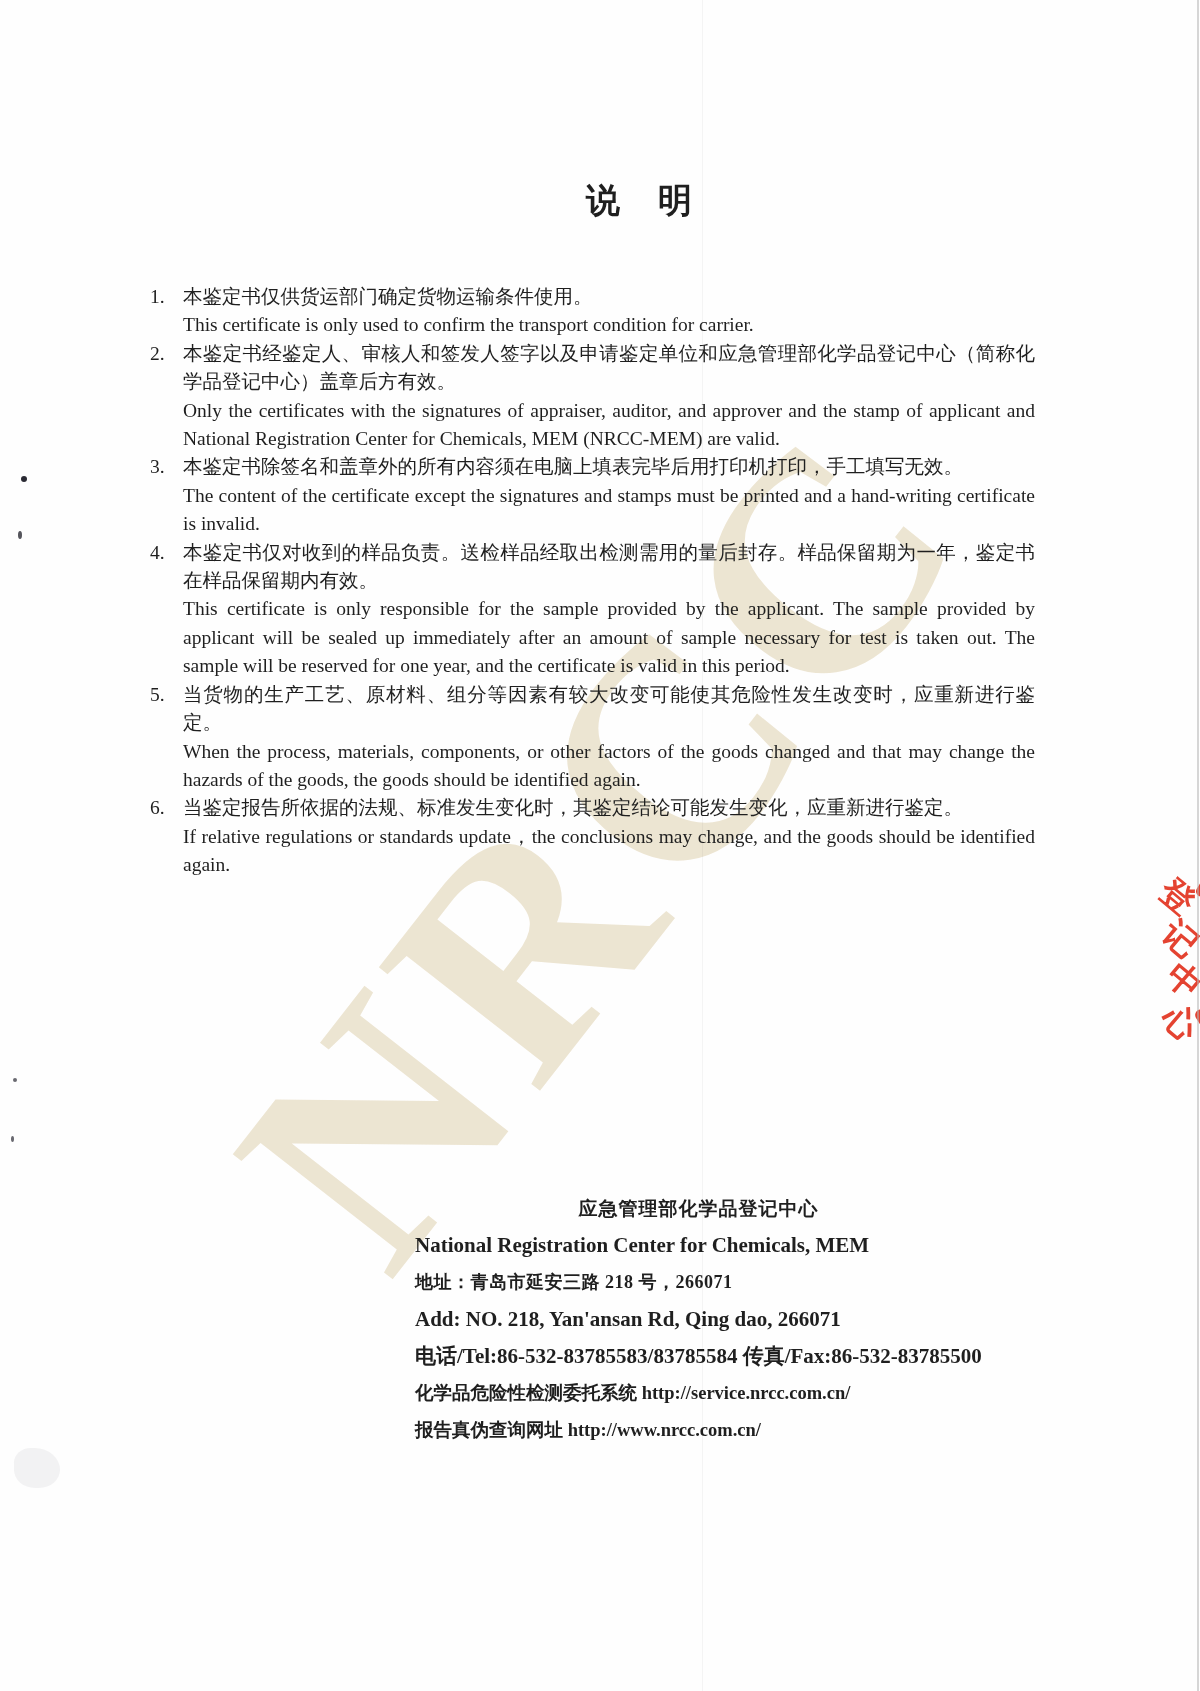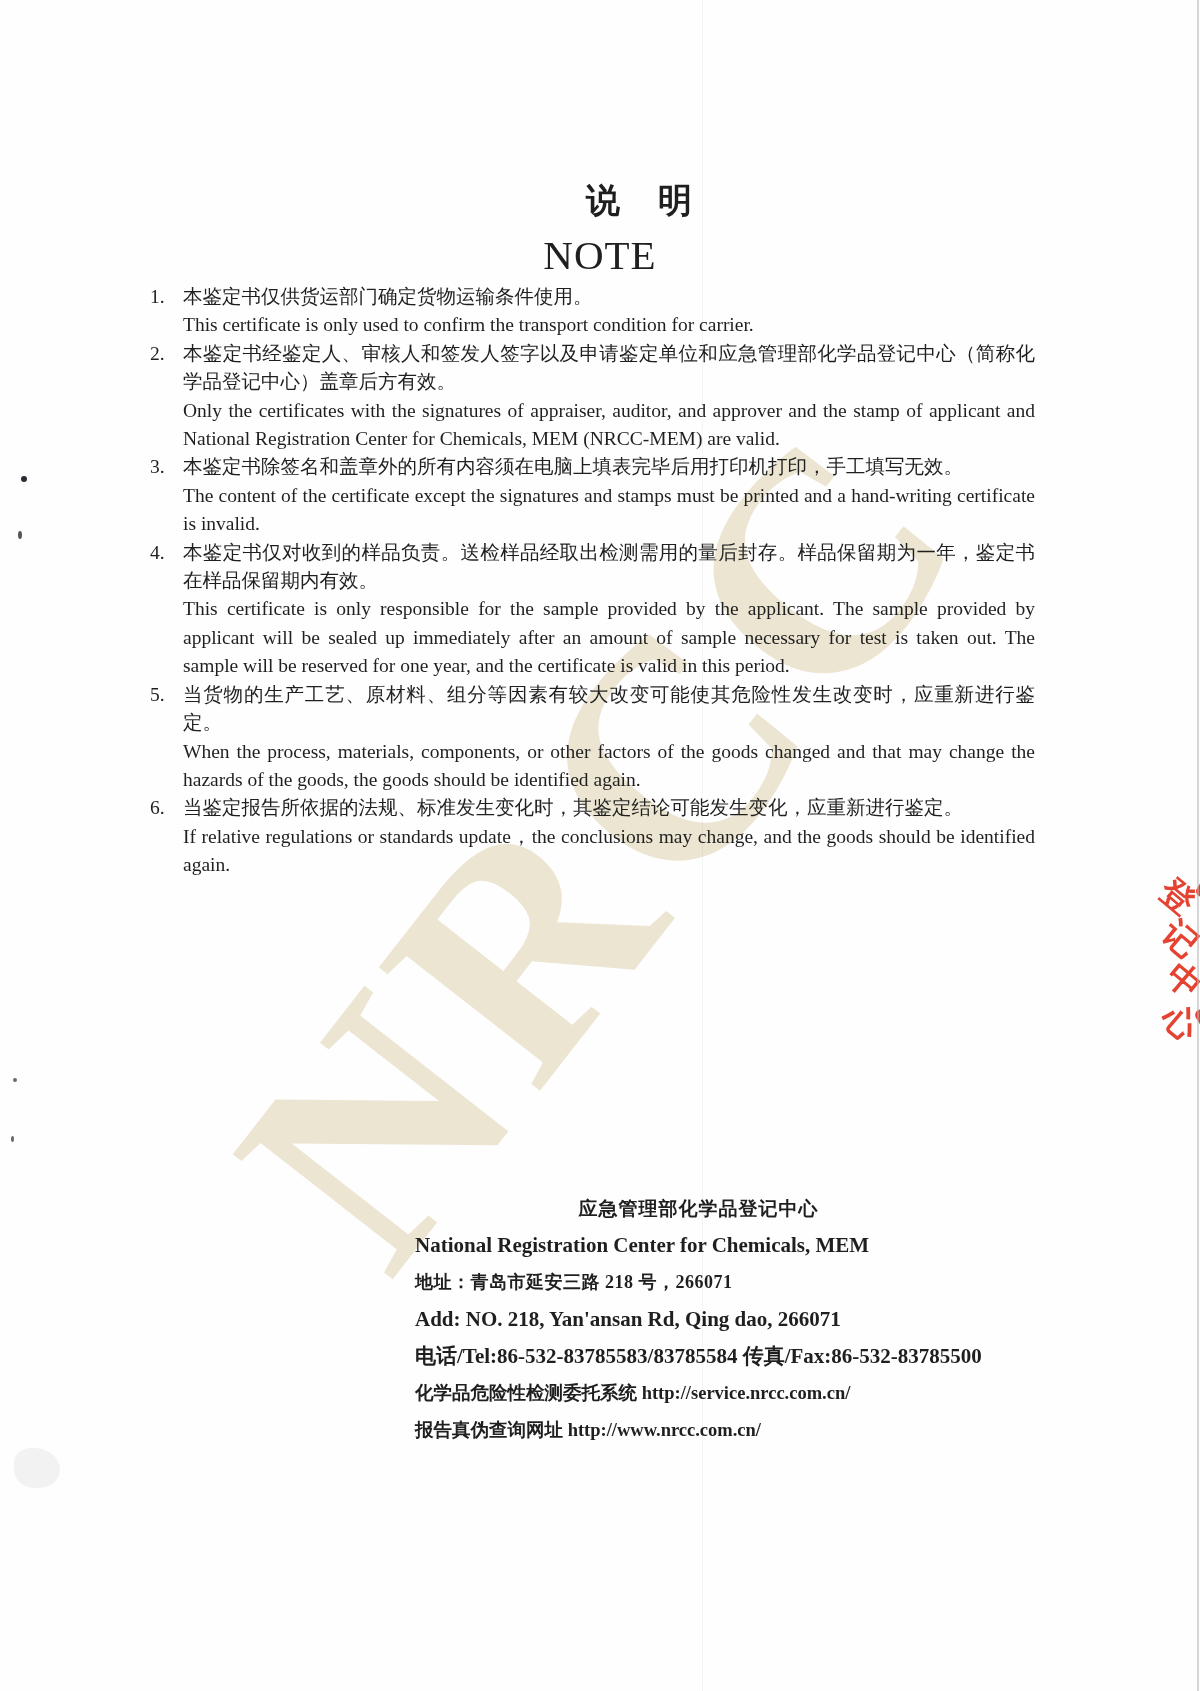--- a/index.html
+++ b/index.html
@@ -73,21 +73,20 @@
     background:#b5b5b5; opacity:.55; z-index:4; }
 </style>
 </head>
 <body>
 
 <div class="page">
 
   <div class="watermark">NRCC</div>
 
   <div class="title-zh">说　明</div>
-  <div class="title-en">NOTE</div>
 
   <ol class="notes">
     <li class="note-item">
       <span class="note-num">1.</span>
       <p class="note-zh">本鉴定书仅供货运部门确定货物运输条件使用。</p>
       <p class="note-en">This certificate is only used to confirm the transport condition for carrier.</p>
     </li>
     <li class="note-item">
       <span class="note-num">2.</span>
       <p class="note-zh">本鉴定书经鉴定人、审核人和签发人签字以及申请鉴定单位和应急管理部化学品登记中心（简称化学品登记中心）盖章后方有效。</p>

